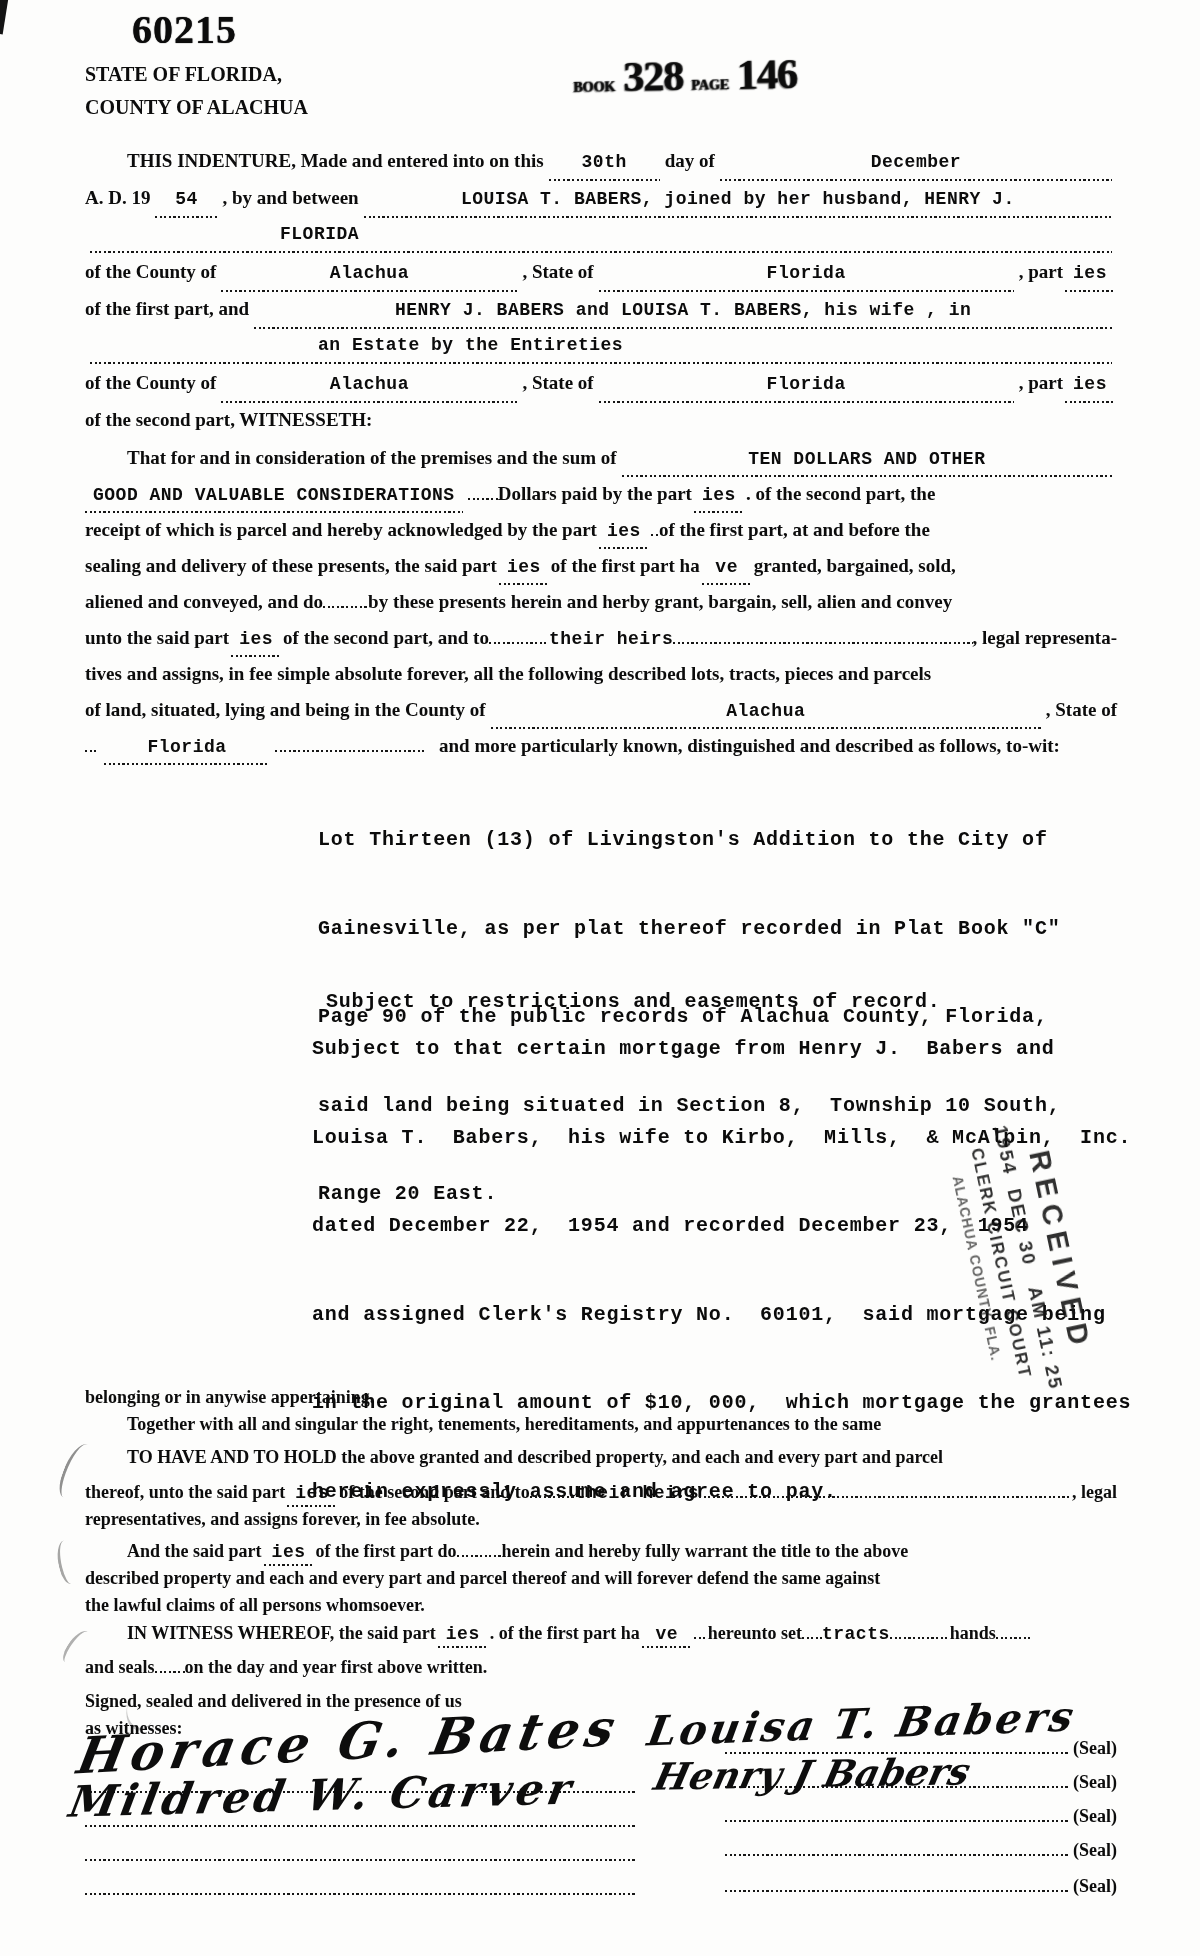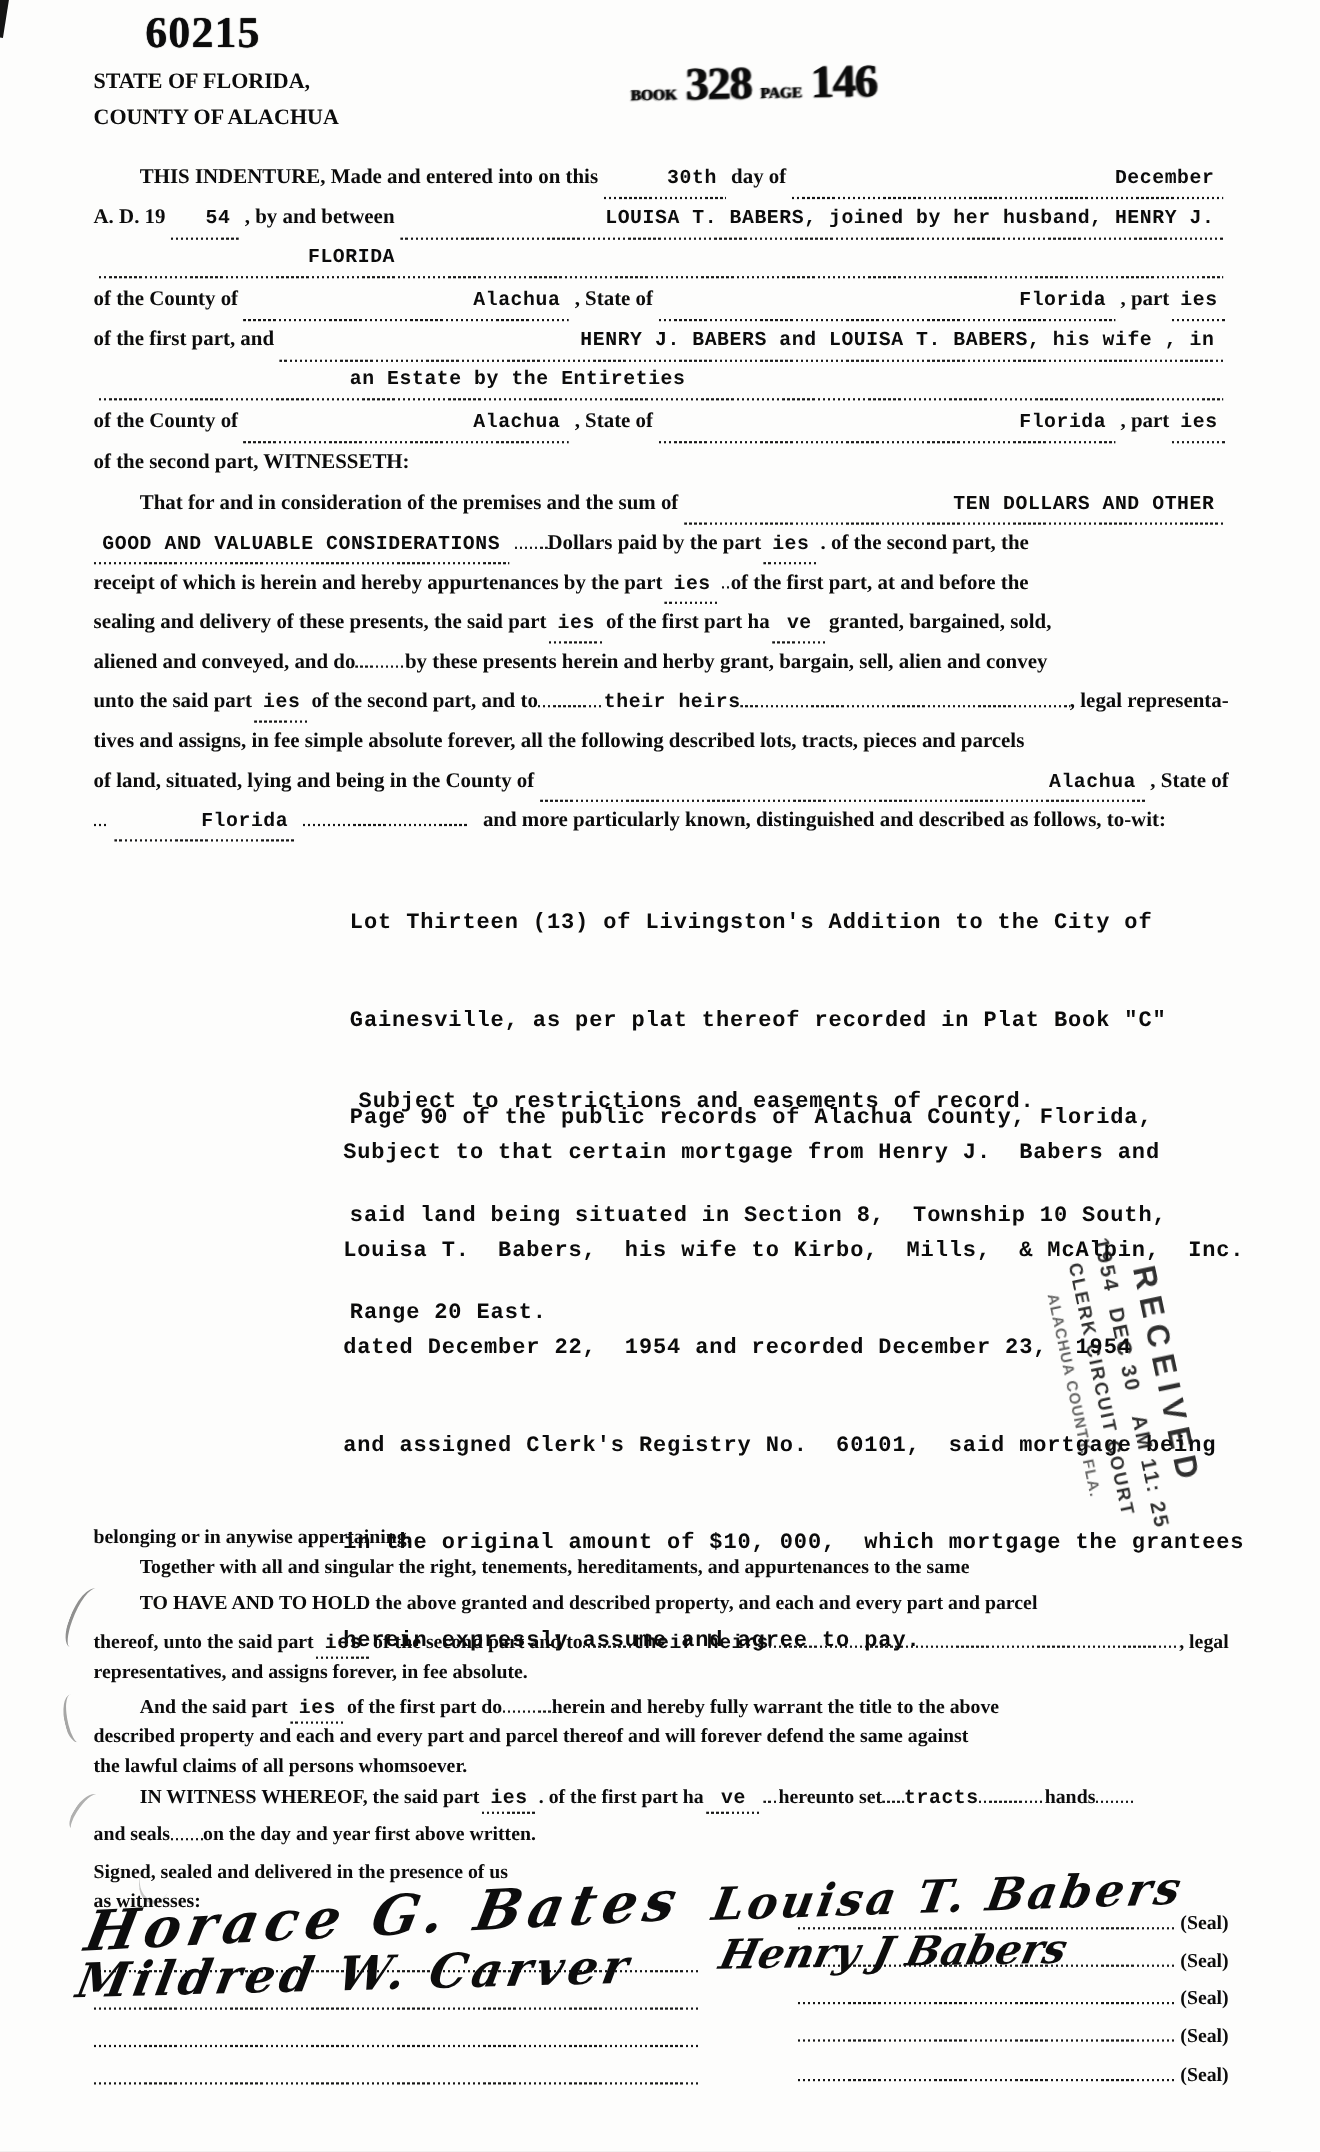--- a/index.html
+++ b/index.html
@@ -18,21 +18,21 @@
   .r36{height:36px;line-height:36px;}
   .r27{height:27px;line-height:27px;}
   .pt{font-weight:bold;font-size:19px;white-space:pre;}
   .pt-sm{font-weight:bold;font-size:18px;white-space:pre;}
   .ind{padding-left:42px;}
   .tw{font-family:"Liberation Mono","DejaVu Sans Mono",monospace;font-weight:bold;font-size:18px;letter-spacing:.5px;}
   .lead{
     background-image:repeating-linear-gradient(90deg,#161616 0 2.2px,transparent 2.2px 4.6px);
     background-repeat:no-repeat;background-position:0 100%;background-size:100% 2.4px;
   }
-  .fill{display:inline-block;text-align:right;padding:0 8px;margin:0 5px;}
+  .fill{display:inline-block;text-align:center;padding:0 8px;margin:0 5px;}
   .fillsm{display:inline-block;text-align:center;padding:0 4px;margin:0 2px;min-width:42px;}
   .dseg{display:inline-block;height:2.4px;align-self:baseline;}
   .grow{flex:1 1 auto;}
   .w46{min-width:46px;} .w95{min-width:95px;} .w280{min-width:280px;}
   .w20{width:20px;} .w30{width:30px;} .w45{width:45px;} .w60{width:60px;} .w150{min-width:150px;} .w14{width:14px;} .w8{width:8px;} .w36{width:36px;}
   .tleft{text-align:left;}
   .doc-number{position:absolute;left:132px;top:6px;font-size:40px;font-weight:bold;letter-spacing:1px;text-shadow:0 0 1px #000;}
   .statecounty{position:absolute;left:85px;top:58px;font-size:20px;font-weight:bold;line-height:33px;}
   .bookstamp{position:absolute;left:565px;top:52px;display:flex;align-items:baseline;transform:rotate(-1deg);
     font-weight:bold;text-shadow:1px 0 1px rgba(0,0,0,.85),-1px 1px 1px rgba(0,0,0,.4);filter:blur(.3px);}
@@ -133,21 +133,21 @@
       <span class="fill tw grow lead">TEN DOLLARS AND OTHER</span>
     </div>
     <div class="row r36">
       <span class="fill tw lead" style="margin-left:0;">GOOD AND VALUABLE CONSIDERATIONS</span>
       <span class="dseg lead w30"></span>
       <span class="pt">Dollars paid by the part</span>
       <span class="fillsm tw lead">ies</span>
       <span class="pt">. of the second part, the</span>
     </div>
     <div class="row r36">
-      <span class="pt">receipt of which is herein and hereby appurtenances by the part</span>
+      <span class="pt">receipt of which is parcel and hereby acknowledged by the part</span>
       <span class="fillsm tw lead">ies</span>
       <span class="dseg lead w8"></span>
       <span class="pt">of the first part, at and before the</span>
     </div>
     <div class="row r36">
       <span class="pt">sealing and delivery of these presents, the said part</span>
       <span class="fillsm tw lead">ies</span>
       <span class="pt">of the first part ha</span>
       <span class="fillsm tw lead">ve</span>
       <span class="pt">granted, bargained, sold,</span>

